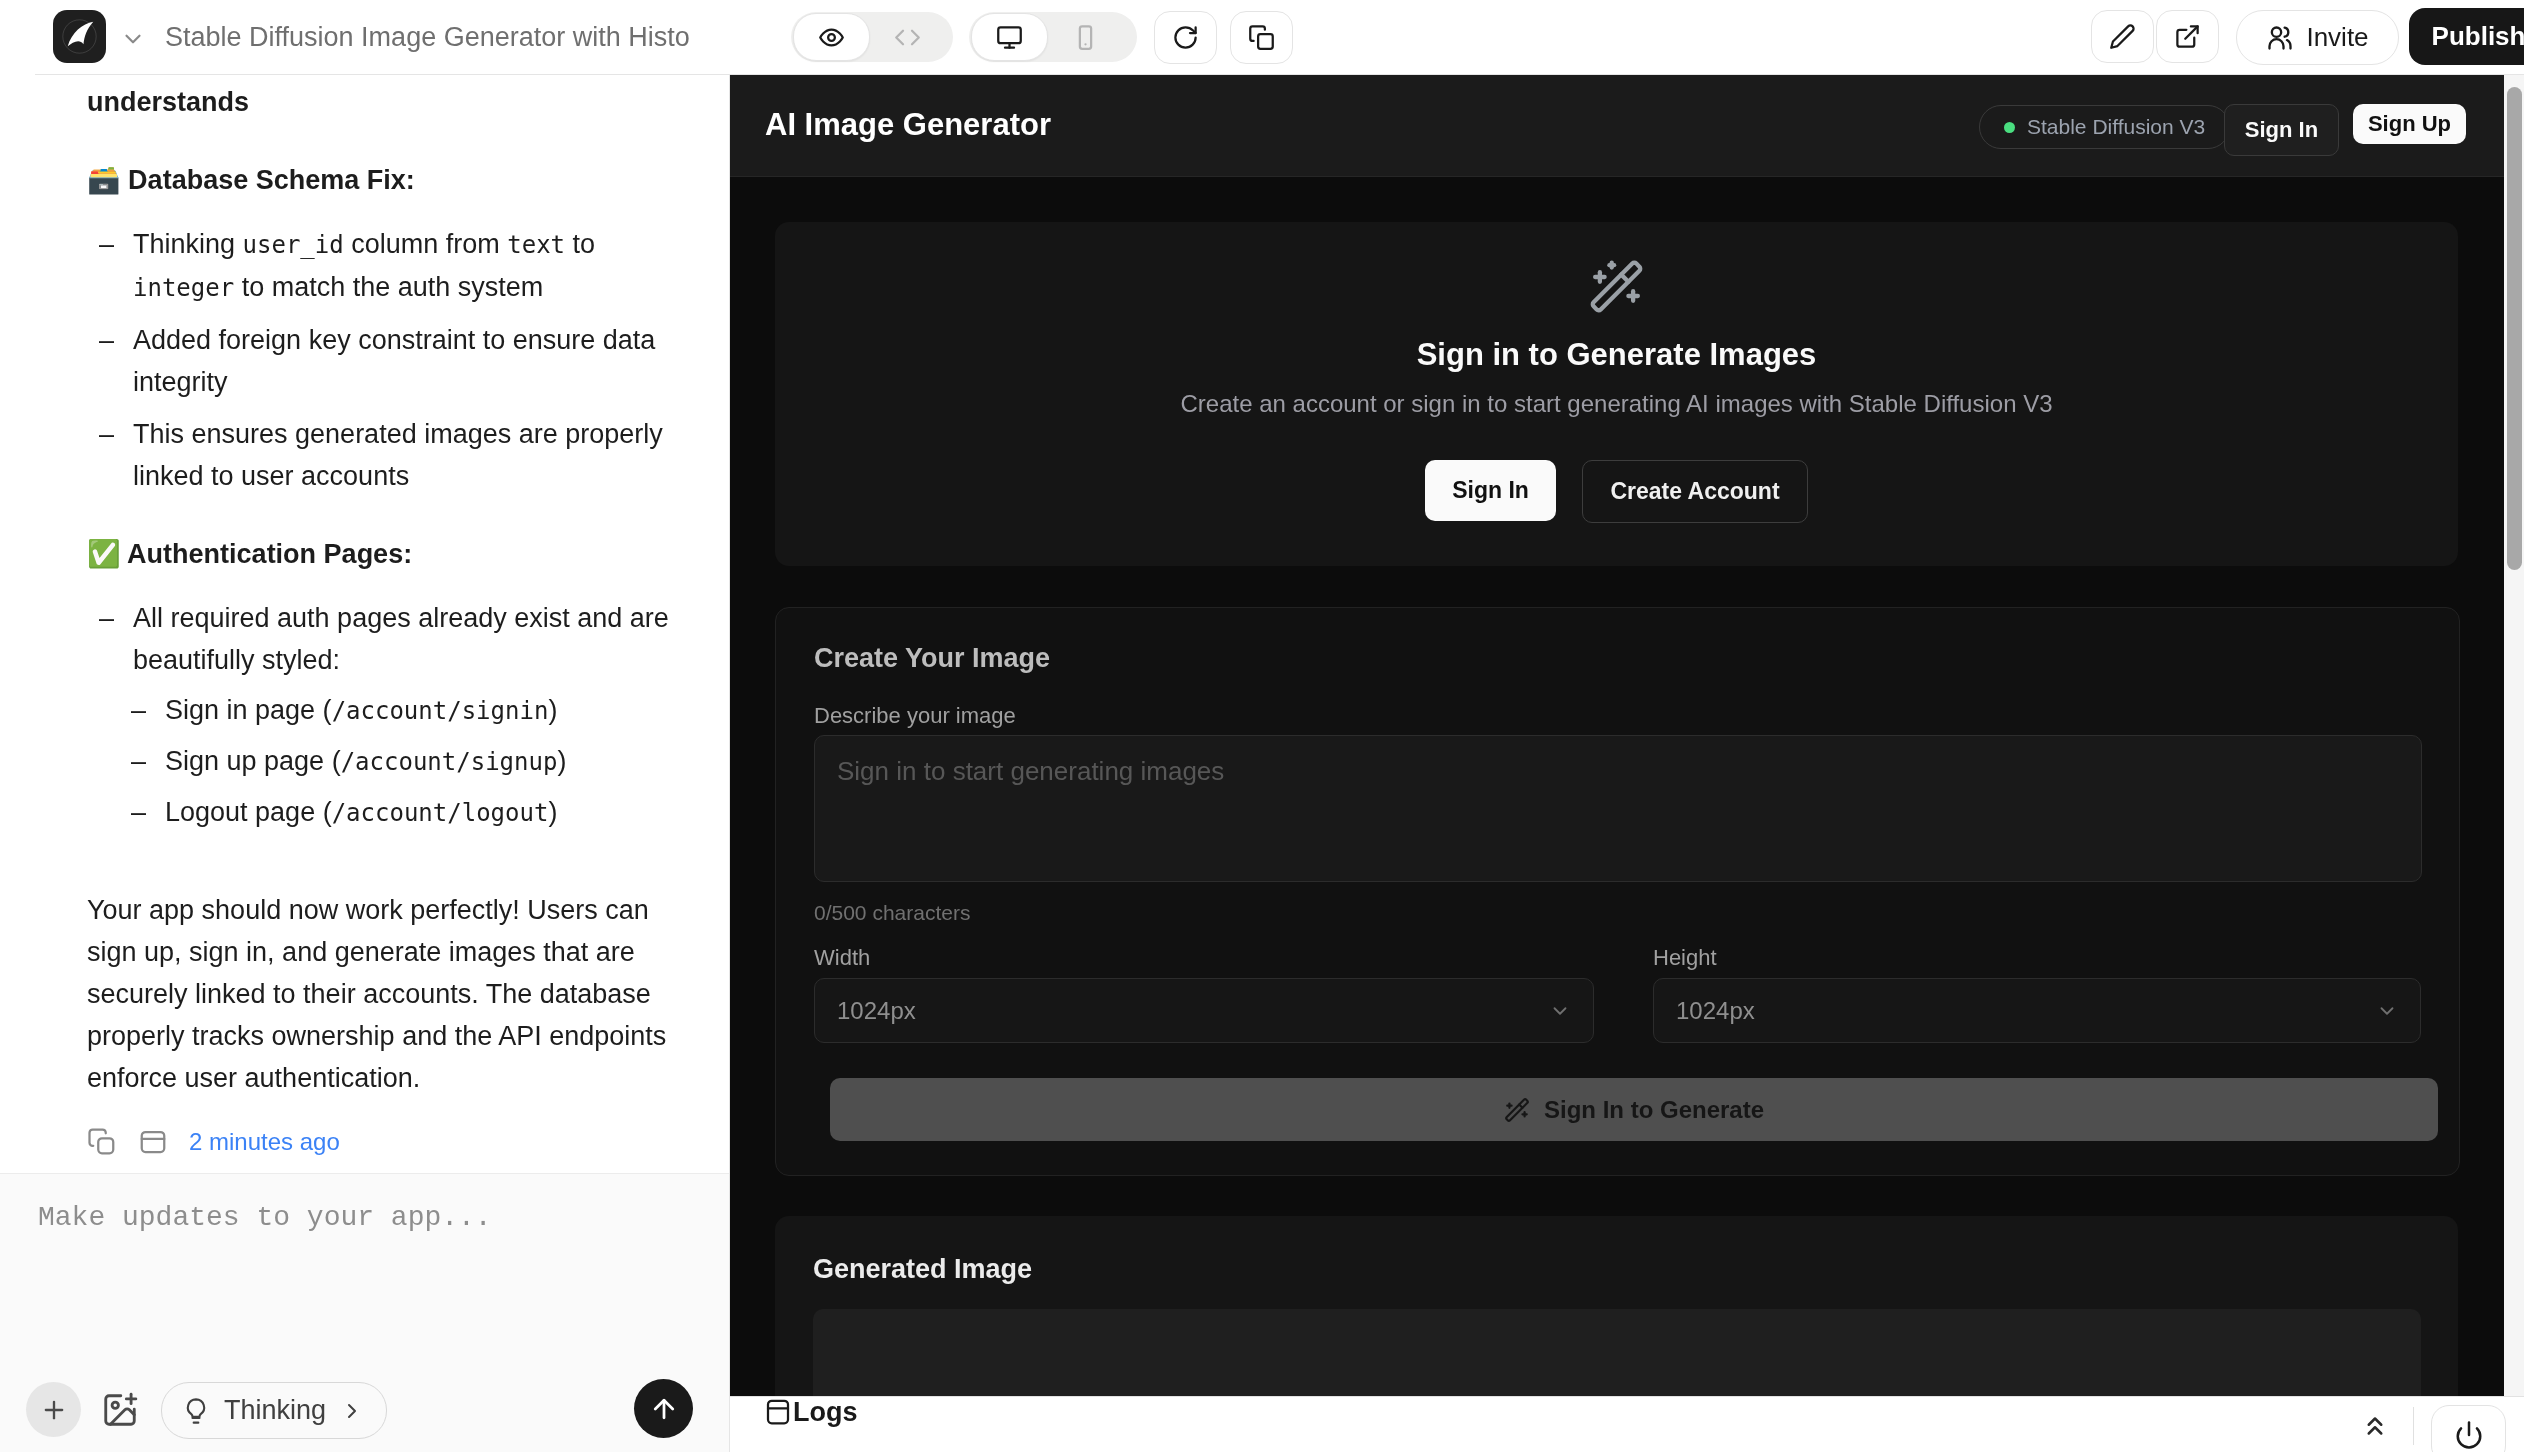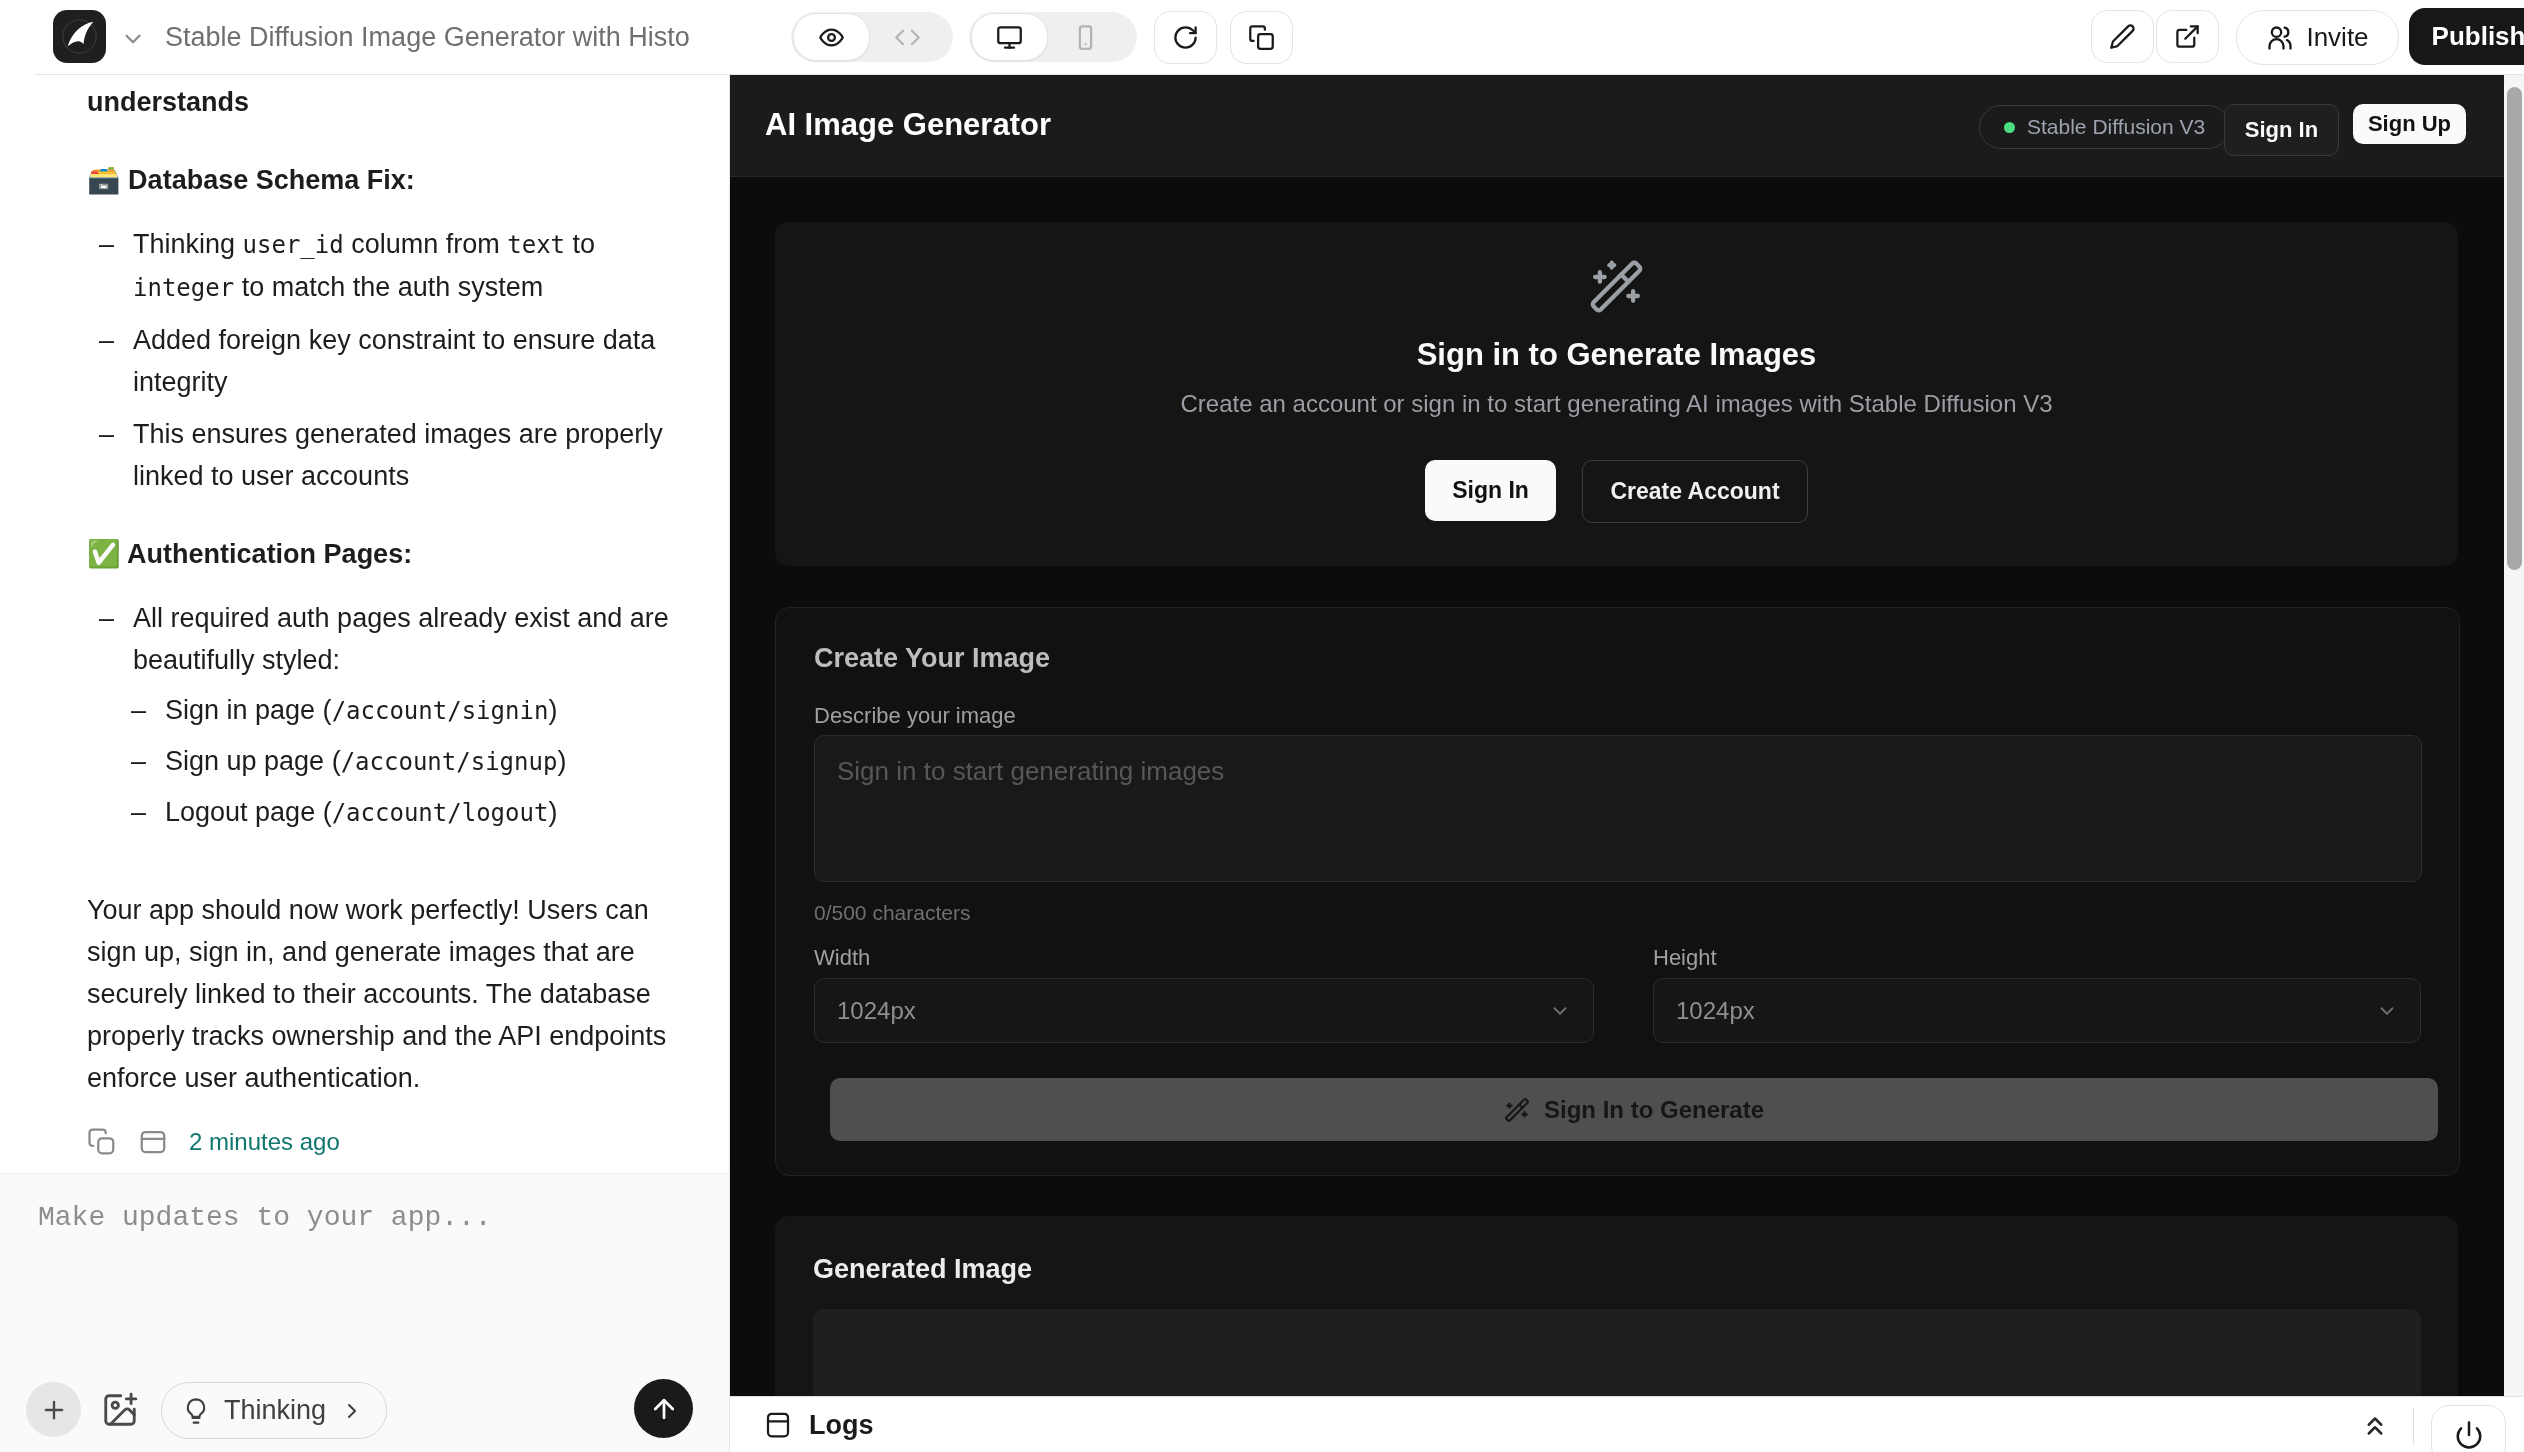--- a/index.html
+++ b/index.html
@@ -41,21 +41,21 @@
   .c-partial{margin-top:53px;font-weight:700;}
   .c-heading{margin-top:36px;font-weight:700;}
   .c-bullet{margin-top:10px;display:flex;}
   .c-bullet.first{margin-top:22px;}
   .c-bullet .marker{flex:0 0 auto;width:34px;color:#1d1d1d;}
   .c-bullet.lvl1{padding-left:12px;}
   .c-bullet.lvl2{padding-left:44px;margin-top:8px;}
   .mono{font-family:"DejaVu Sans Mono",monospace;font-size:24px;}
   .c-para{margin-top:55px;}
   .msg-footer{margin-top:22px;display:flex;align-items:center;gap:20px;color:#8a8a8a;}
-  .msg-footer .ts{font-size:24px;color:#0f766e;}
+  .msg-footer .ts{font-size:24px;color:#3b82f6;}
   .msg-footer svg{cursor:pointer;}
 
   .composer{position:absolute;left:0;bottom:0;width:729px;height:278px;background:#fafafa;
             border-top:1px solid #ececec;}
   .composer textarea{position:absolute;left:36px;top:26px;width:634px;height:129px;border:0;outline:0;resize:none;
             background:transparent;font-family:Liberation Mono, monospace;font-size:28px;color:#333;}
   .composer textarea::placeholder{color:#8d8d8d;}
   .plusbtn{position:absolute;left:26px;top:208px;width:55px;height:55px;border-radius:50%;background:#e6e6e6;
            display:flex;align-items:center;justify-content:center;color:#4a4a4a;cursor:pointer;}
   .imgbtn{position:absolute;left:101px;top:217px;color:#4a4a4a;cursor:pointer;}
@@ -104,21 +104,21 @@
   .cc-generate{position:absolute;left:38px;top:470px;width:1608px;height:63px;background:#4f4f4f;border-radius:10px;
                display:flex;align-items:center;justify-content:center;gap:14px;color:#161616;font-size:24px;
                font-weight:600;cursor:pointer;margin-left:16px;}
 
   .gen-card{position:absolute;left:45px;top:1216px;width:1683px;height:238px;background:#151515;border-radius:14px;}
   .gen-title{position:absolute;left:38px;top:38px;color:#ececec;font-size:27px;font-weight:700;}
   .gen-panel{position:absolute;left:38px;top:93px;width:1608px;height:198px;background:#1f1f1f;border-radius:10px;}
 
   .logs-bar{position:absolute;left:0;top:1396px;width:1795px;height:56px;background:#fff;
             border-top:1px solid #e2e2e2;z-index:20;cursor:pointer;}
-  .logs-left{position:absolute;left:33px;top:0;height:56px;display:flex;align-items:center;gap:16px;
+  .logs-left{position:absolute;left:33px;top:0;height:56px;display:flex;align-items:flex-start;
              color:#1a1a1a;font-size:27px;font-weight:600;}
   .logs-chev{position:absolute;left:1630px;top:14px;color:#2a2a2a;cursor:pointer;}
   .logs-div{position:absolute;left:1683px;top:10px;width:1px;height:38px;background:#e0e0e0;}
   .powerbtn{position:absolute;left:1701px;top:8px;width:73px;height:57px;border:1px solid #e3e3e3;border-radius:18px;
             background:#fff;display:flex;align-items:center;justify-content:center;color:#1a1a1a;cursor:pointer;}
 
   .scrollbar{position:absolute;left:1774px;top:74px;width:21px;height:1322px;background:#f5f5f5;z-index:15;}
   .scroll-thumb{position:absolute;left:3px;top:13px;width:15px;height:483px;background:#a8a8a8;border-radius:8px;cursor:grab;}
 </style>
 </head>

